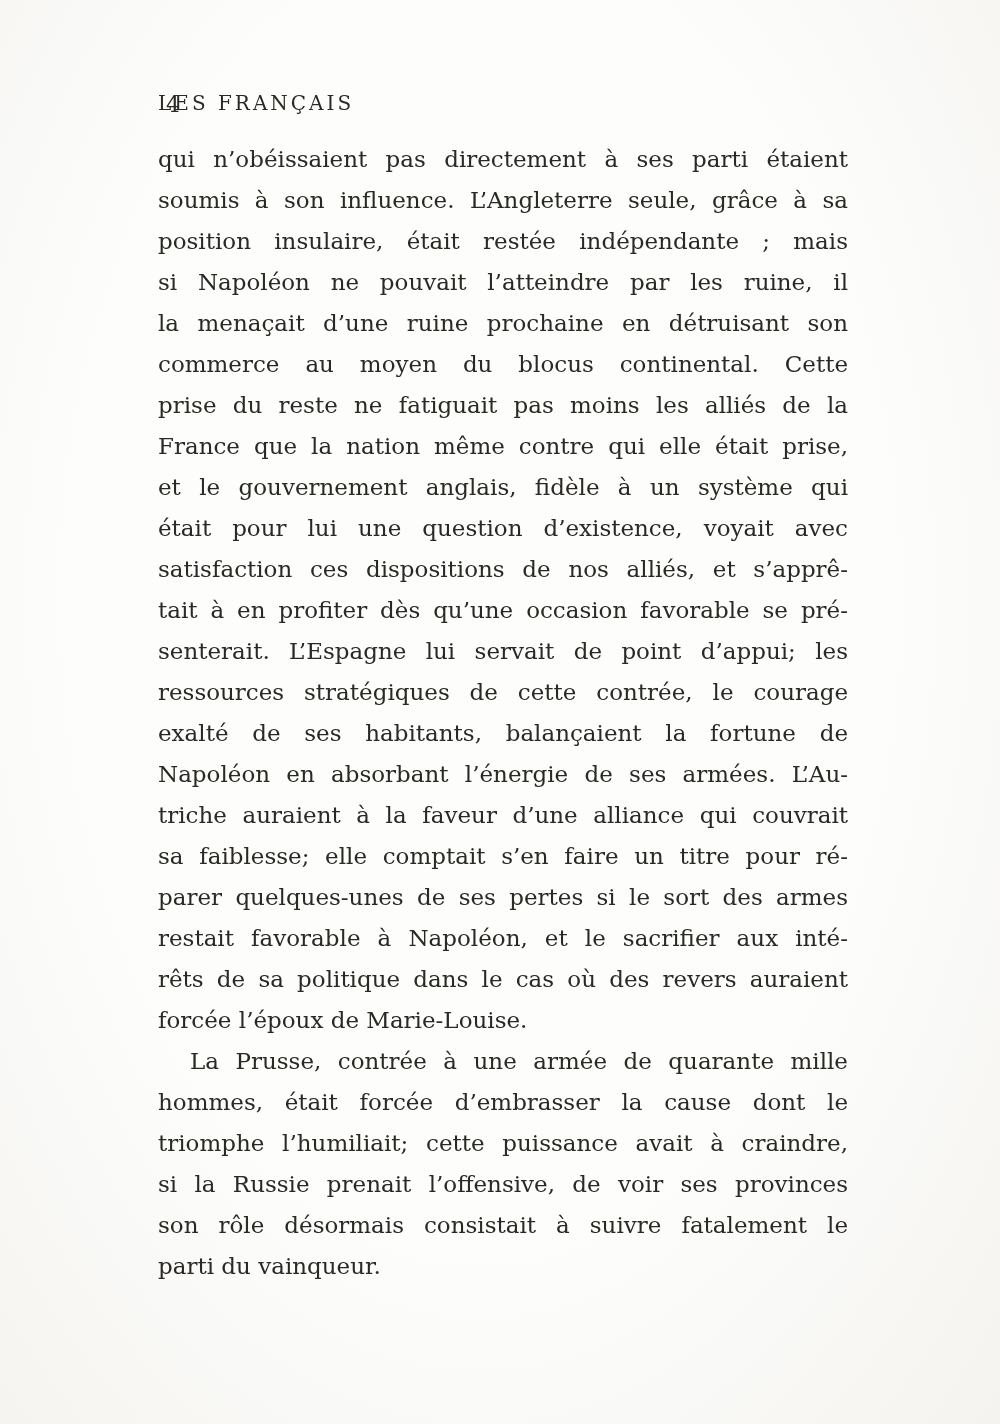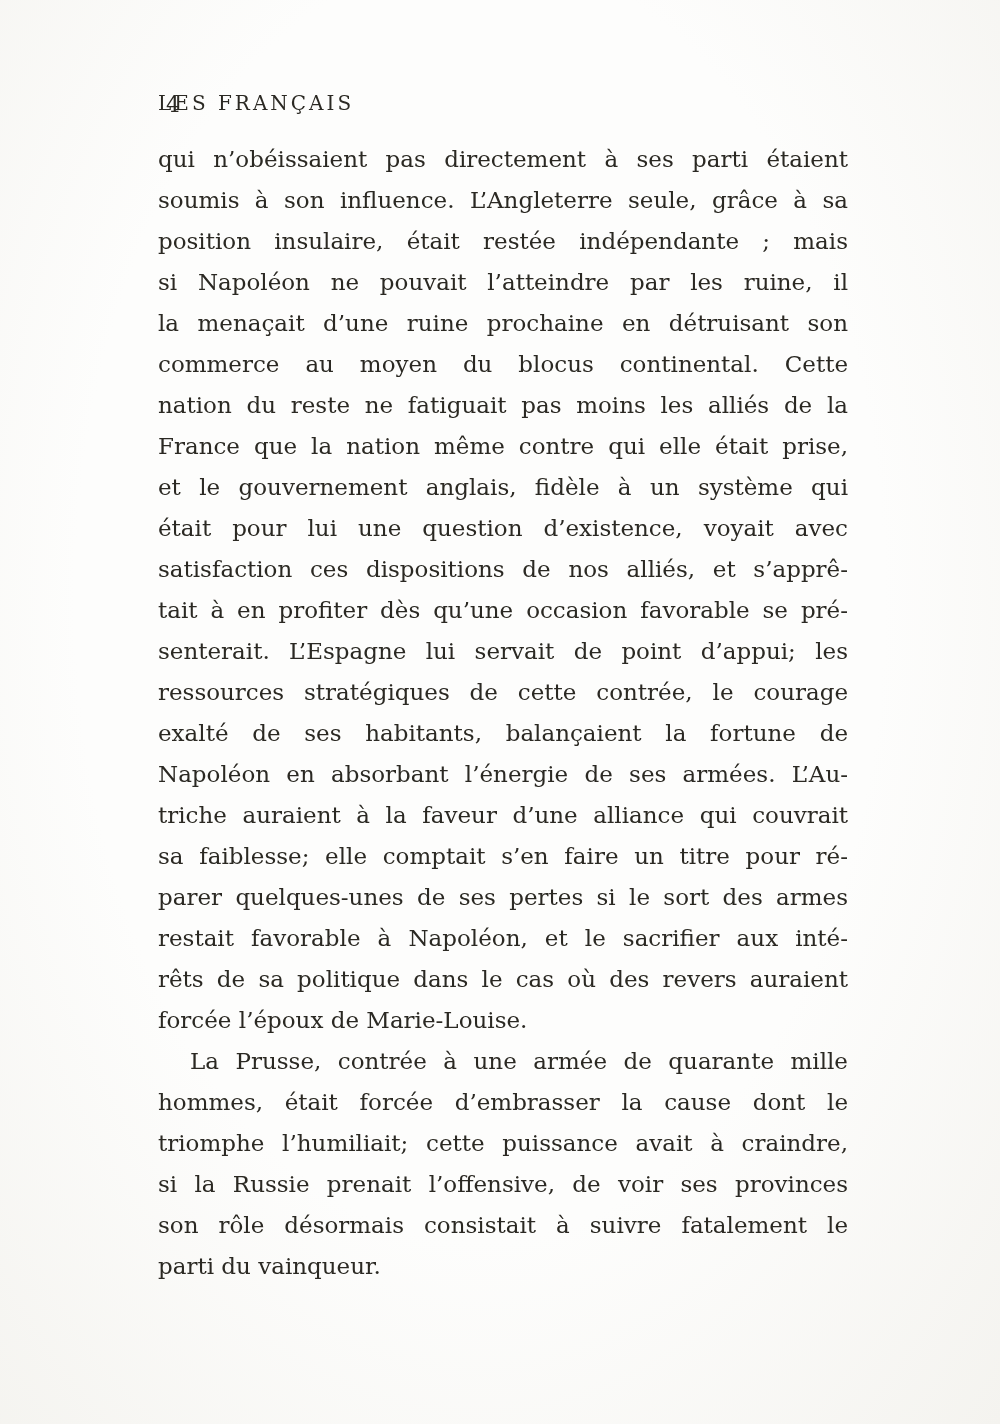--- a/index.html
+++ b/index.html
@@ -67,21 +67,21 @@
   </div>
 
   <div class="body">
     <div class="paragraph">
       <div class="line">qui n’obéissaient pas directement à ses parti étaient</div>
       <div class="line">soumis à son influence. L’Angleterre seule, grâce à sa</div>
       <div class="line">position insulaire, était restée indépendante ; mais</div>
       <div class="line">si Napoléon ne pouvait l’atteindre par les ruine, il</div>
       <div class="line">la menaçait d’une ruine prochaine en détruisant son</div>
       <div class="line">commerce au moyen du blocus continental. Cette</div>
-      <div class="line">nation du reste ne fatiguait pas moins les alliés de la</div>
+      <div class="line">prise du reste ne fatiguait pas moins les alliés de la</div>
       <div class="line">France que la nation même contre qui elle était prise,</div>
       <div class="line">et le gouvernement anglais, fidèle à un système qui</div>
       <div class="line">était pour lui une question d’existence, voyait avec</div>
       <div class="line">satisfaction ces dispositions de nos alliés, et s’apprê-</div>
       <div class="line">tait à en profiter dès qu’une occasion favorable se pré-</div>
       <div class="line">senterait. L’Espagne lui servait de point d’appui; les</div>
       <div class="line">ressources stratégiques de cette contrée, le courage</div>
       <div class="line">exalté de ses habitants, balançaient la fortune de</div>
       <div class="line">Napoléon en absorbant l’énergie de ses armées. L’Au-</div>
       <div class="line">triche auraient à la faveur d’une alliance qui couvrait</div>

